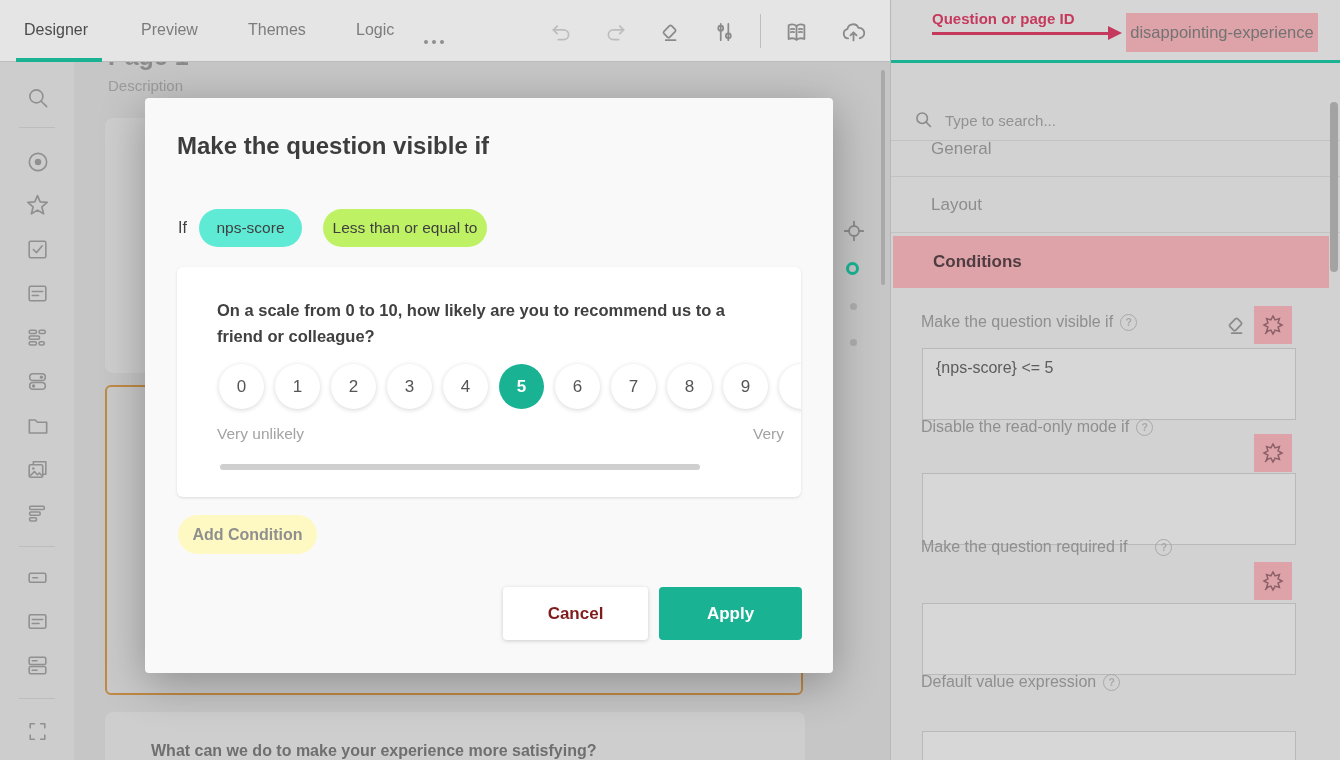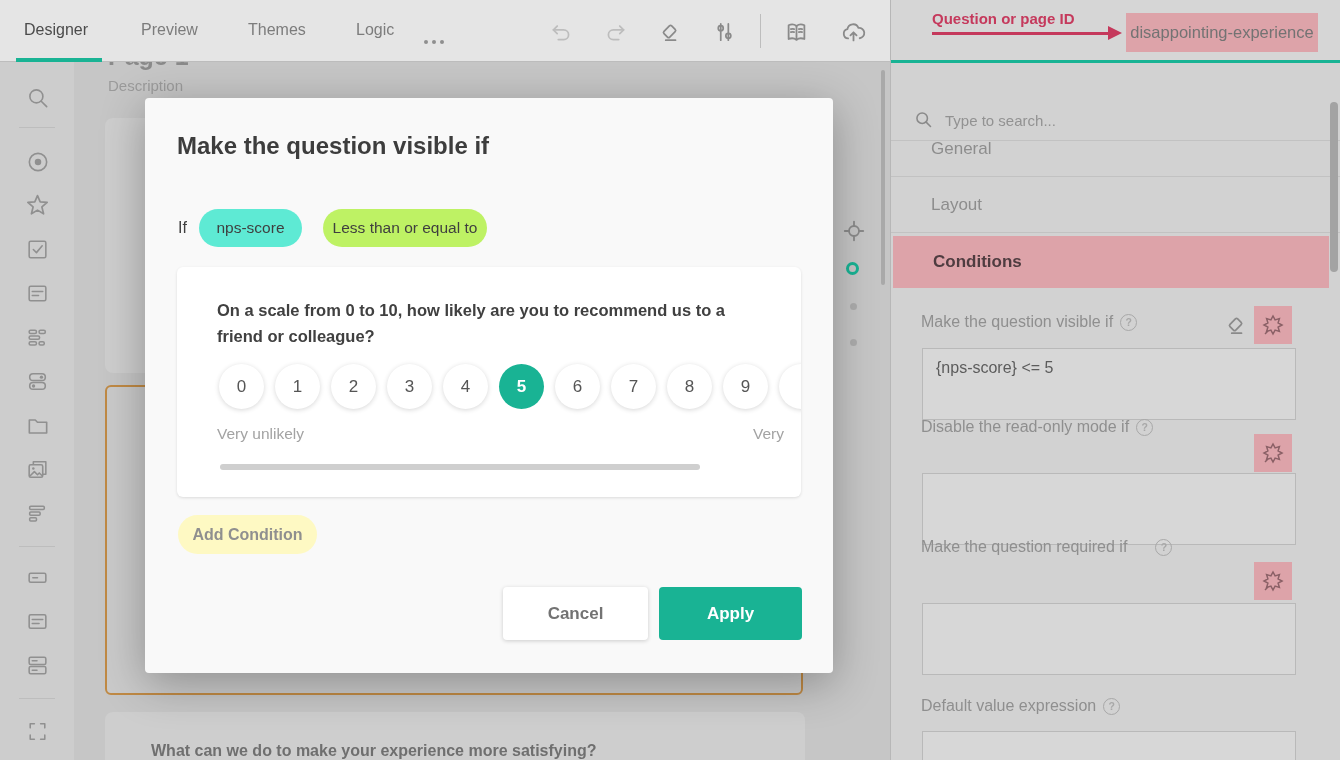--- a/index.html
+++ b/index.html
@@ -87,21 +87,21 @@
          display:flex;align-items:center;justify-content:center;font-size:17px;color:#555;flex:0 0 auto;cursor:pointer;}
   .nps-c.sel{background:#19b394;color:#fff;font-weight:bold;box-shadow:none;}
   .pv-min{position:absolute;left:40px;top:158px;font-size:15.5px;color:#a3a3a3;}
   .pv-max-clip{position:absolute;left:576px;top:158px;width:33px;height:20px;overflow:hidden;}
   .pv-max-clip span{font-size:15.5px;color:#a3a3a3;white-space:nowrap;}
   .pv-hscroll{position:absolute;left:43px;top:197px;width:480px;height:6px;border-radius:3px;background:#cfcfcf;}
   .addcond-btn{position:absolute;left:33px;top:417px;width:139px;height:39px;border-radius:20px;background:#fef9c3;
                display:flex;align-items:center;justify-content:center;font-size:16px;font-weight:600;color:#8f8f8f;cursor:pointer;}
   .btn{position:absolute;top:489px;height:53px;border-radius:4px;display:flex;align-items:center;
        justify-content:center;font-size:17px;cursor:pointer;}
-  .btn.cancel{left:358px;width:145px;background:#fff;color:#737373;font-weight:600;box-shadow:0 1px 4px rgba(0,0,0,.18);}
+  .btn.cancel{left:358px;width:145px;background:#fff;color:#7f1d1d;font-weight:600;box-shadow:0 1px 4px rgba(0,0,0,.18);}
   .btn.apply{left:514px;width:143px;background:#19b394;color:#fff;font-weight:bold;}
 </style>
 </head>
 <body>
 
 <div id="app">
 
   <div class="abs canvas">
     <div class="page-title">Page 1</div>
     <div class="page-desc">Description</div>
@@ -344,21 +344,21 @@
       <span class="help-ico"></span>
     </div>
     <div class="wand-btn" style="left:363px;top:562px;">
       <svg width="24" height="24" viewBox="0 0 24 24">
         <polygon points="21,12 17.1,14.1 18.4,18.4 14.1,17.1 12,21 9.9,17.1 5.6,18.4 6.9,14.1 3,12 6.9,9.9 5.6,5.6 9.9,6.9 12,3 14.1,6.9 18.4,5.6 17.1,9.9"></polygon>
         <line x1="4" y1="21" x2="7" y2="18"></line>
       </svg>
     </div>
     <textarea class="ta" style="top: 603px; height: 72px;"></textarea>
 
-    <div class="prop-label" style="top:697px;text-align:right;">
+    <div class="prop-label" style="top:673px;text-align:right;">
       <span>Default value expression</span>
       <span class="help-ico"></span>
     </div>
     <textarea class="ta" style="top: 731px; height: 40px;"></textarea>
 
     <div class="v-scroll"></div>
   </div>
 
   <div class="abs anno-hl">
     <span>disappointing-experience</span>

